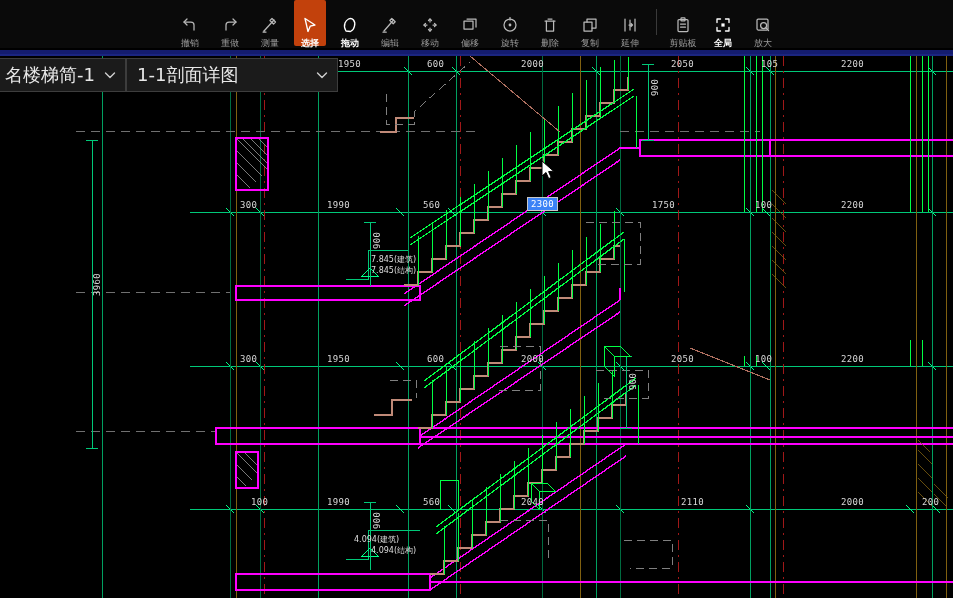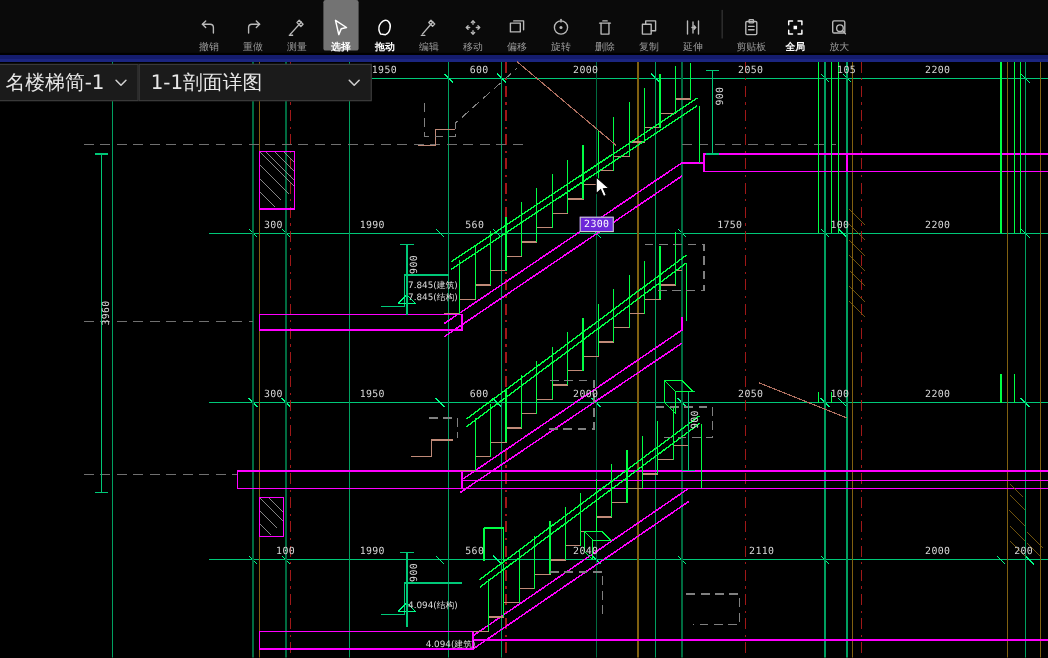--- a/index.html
+++ b/index.html
@@ -26,21 +26,21 @@
   }
   .tb-inner { display: flex; align-items: flex-start; height: 48px; }
   .tb-item {
     width: 32px; height: 46px;
     display: flex; flex-direction: column; align-items: center; justify-content: flex-start;
     padding-top: 16px;
     cursor: pointer; user-select: none;
     border-radius: 2px;
     margin: 0 4px;
   }
-  .tb-item.active { background: #737373; }
+  .tb-item.active { background: #c2410c; }
   .tb-ico { width: 18px; height: 18px; display: block; }
   .tb-ico svg { display: block; }
   .tb-lbl {
     font-size: 9px; line-height: 11px; margin-top: 4px;
     color: #9a9a9a; white-space: nowrap;
     font-family: "DejaVu Sans", "Liberation Sans", sans-serif;
   }
   .tb-item.active .tb-lbl { color: #ffffff; font-weight: bold; }
   .tb-item.strong .tb-lbl { color: #ffffff; font-weight: bold; }
   .tb-sep { width: 1px; height: 26px; background: #3a3a3a; margin: 9px 6px 0 6px; }
@@ -74,21 +74,21 @@
     color: #d8d8d8;
     font-size: 9px;
     font-family: "DejaVu Sans Mono", "Liberation Mono", monospace;
     white-space: nowrap;
     letter-spacing: 0.3px;
     z-index: 20;
     pointer-events: none;
   }
   .dim-text.vert { transform-origin: left top; transform: rotate(-90deg); }
   .dim-text.sel {
-    background: #6d28d9;
+    background: #3b82f6;
     border: 1px solid #c8c8c8;
     padding: 1px 3px;
     color: #ffffff;
   }
   .elev-text {
     position: absolute;
     color: #dedede;
     font-size: 8px;
     font-family: "DejaVu Sans", "Liberation Sans", sans-serif;
     white-space: nowrap;
@@ -446,21 +446,21 @@
       <div class="dim-text" style="left: 681px; top: 497px;">2110</div>
       <div class="dim-text" style="left: 841px; top: 497px;">2000</div>
       <div class="dim-text" style="left: 922px; top: 497px;">200</div>
       <div class="dim-text vert" style="left: 92px; top: 296px;">3960</div>
       <div class="dim-text vert" style="left: 650px; top: 96px;">900</div>
       <div class="dim-text vert" style="left: 372px; top: 249px;">900</div>
       <div class="dim-text vert" style="left: 628px; top: 390px;">900</div>
       <div class="dim-text vert" style="left: 372px; top: 529px;">900</div>
       <div class="elev-text" style="left: 371px; top: 254px;">7.845(建筑)</div>
       <div class="elev-text" style="left: 371px; top: 265px;">7.845(结构)</div>
-      <div class="elev-text" style="left: 387px; top: 534px; margin-top: 46px;">4.094(建筑)</div>
+      <div class="elev-text" style="left: 354px; top: 534px;">4.094(建筑)</div>
       <div class="elev-text" style="left: 371px; top: 545px;">4.094(结构)</div>
     </div>
 
   <div id="toolbar">
     <div class="tb-inner" id="toolbar-items">
         <div class="tb-item">
           <span class="tb-ico">
             <svg viewBox="0 0 18 18" width="18" height="18" aria-hidden="true">
               <path d="M13 14 L13 9 Q13 6 10 6 L3 6" fill="none" stroke="#b9b9b9" stroke-width="1.25" stroke-linecap="round" stroke-linejoin="round"></path>
               <path d="M6 3 L3 6 L6 9" fill="none" stroke="#b9b9b9" stroke-width="1.25" stroke-linecap="round" stroke-linejoin="round"></path>

